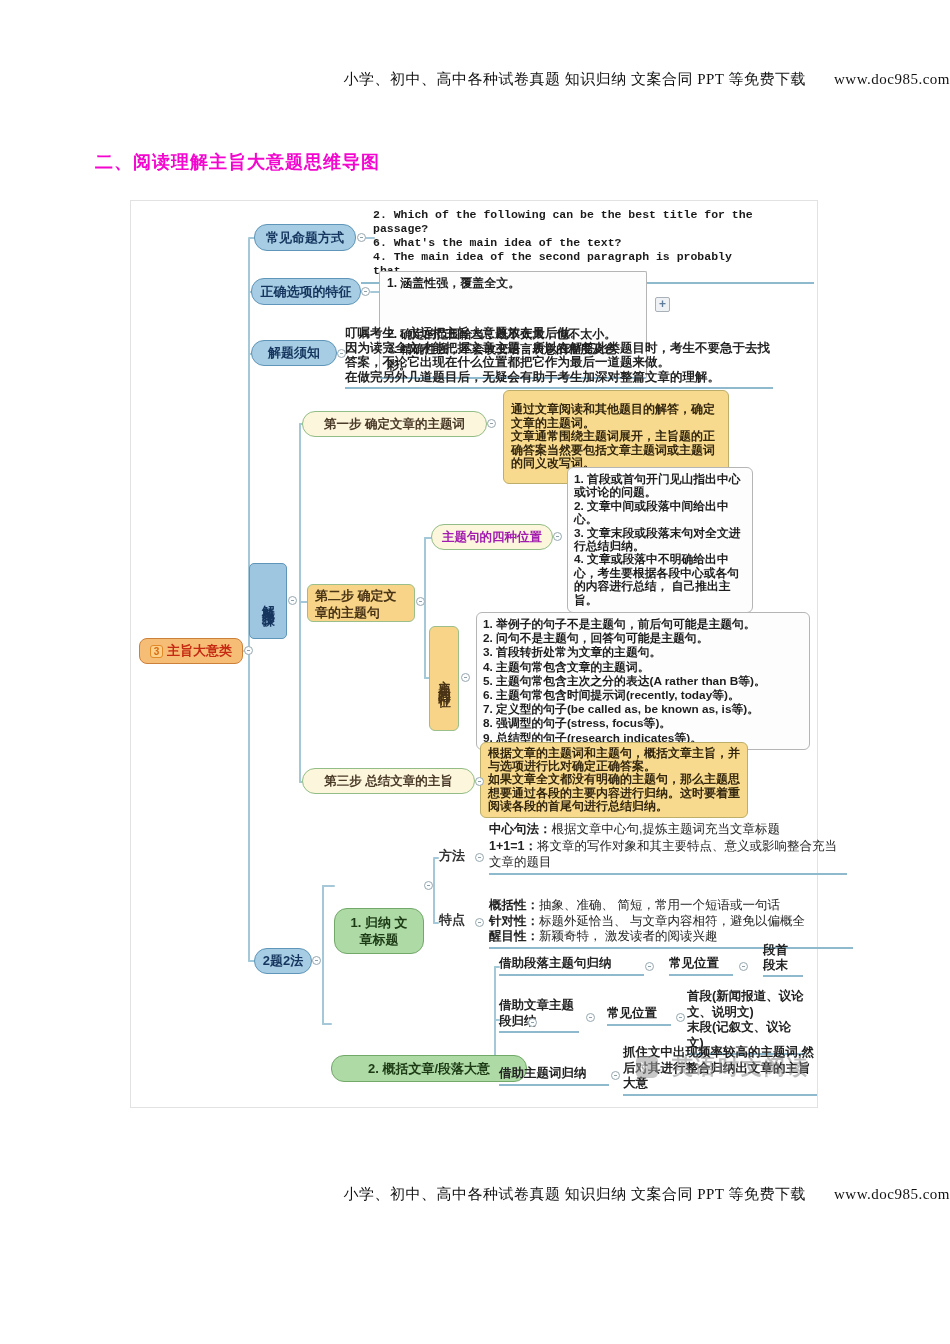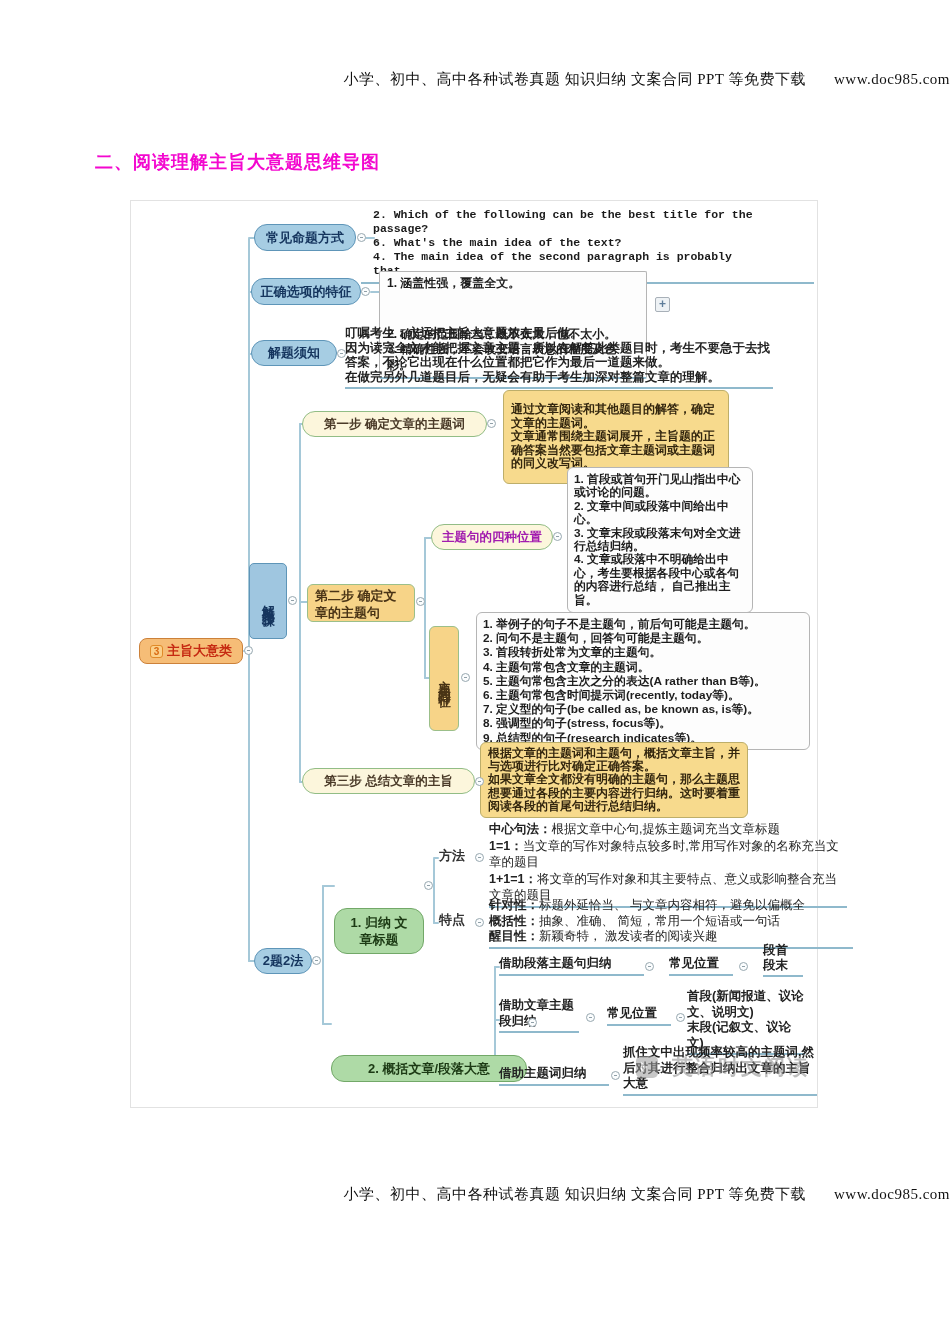--- a/index.html
+++ b/index.html
@@ -162,27 +162,26 @@
   <div class="cap blue" style="left:123px;top:747px;width:58px;height:26px;">
     <span>2题2法</span>
   </div>
 
   <div class="cap green" style="left:203px;top:662px;width:90px;height:46px;padding:3px 12px;line-height:17px;">
     <span>1. 归纳 文章标题</span>
   </div>
   <div style="left:308px;top:646px;font-size:13px;font-weight:bold;color:#333;z-index:2;">方法</div>
   <div style="left:358px;top:620px;width:358px;font-size:12.5px;line-height:16.5px;color:#222;border-bottom:2px solid #8fb9cc;padding-bottom:2px;z-index:2;">
     <div style="position:static;"><b>中心句法：</b><span>根据文章中心句,提炼主题词充当文章标题</span></div>
-    <div style="position:static;"><b>1=1：</b><span>当文章的写作对象特点较多时,常用写作对象的名称充当文章的题目</span></div>
     <div style="position:static;"><b>1+1=1：</b><span>将文章的写作对象和其主要特点、意义或影响整合充当文章的题目</span></div>
   </div>
   <div style="left:308px;top:710px;font-size:13px;font-weight:bold;color:#333;z-index:2;">特点</div>
   <div style="left:358px;top:697px;width:364px;font-size:12.5px;line-height:15.5px;color:#222;font-weight:bold;border-bottom:2px solid #8fb9cc;padding-bottom:2px;z-index:2;">
+    <div style="position:static;"><span>概括性：</span><span style="font-weight:normal;">抽象、准确、 简短，常用一个短语或一句话</span></div>
     <div style="position:static;"><span>针对性：</span><span style="font-weight:normal;">标题外延恰当、 与文章内容相符，避免以偏概全</span></div>
-    <div style="position:static;"><span>概括性：</span><span style="font-weight:normal;">抽象、准确、 简短，常用一个短语或一句话</span></div>
     <div style="position:static;"><span>醒目性：</span><span style="font-weight:normal;">新颖奇特， 激发读者的阅读兴趣</span></div>
   </div>
 
   <div class="cap green" style="left:200px;top:809px;width:196px;height:27px;">
     <span>2. 概括文章/段落大意</span>
   </div>
 
   <div class="tnode" style="left:368px;top:754px;width:145px;font-size:12.5px;">借助段落主题句归纳</div>
   <div class="tnode" style="left:538px;top:754px;width:64px;font-size:12.5px;">常见位置</div>
   <div class="tnode preline" style="left:632px;top:742px;width:40px;font-size:12.5px;line-height:15px;">段首

